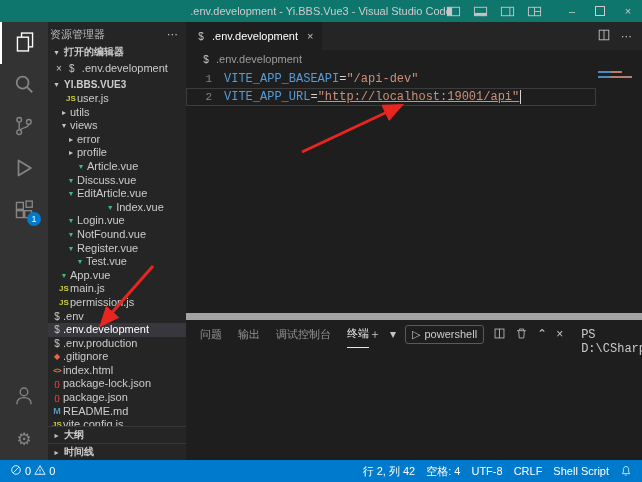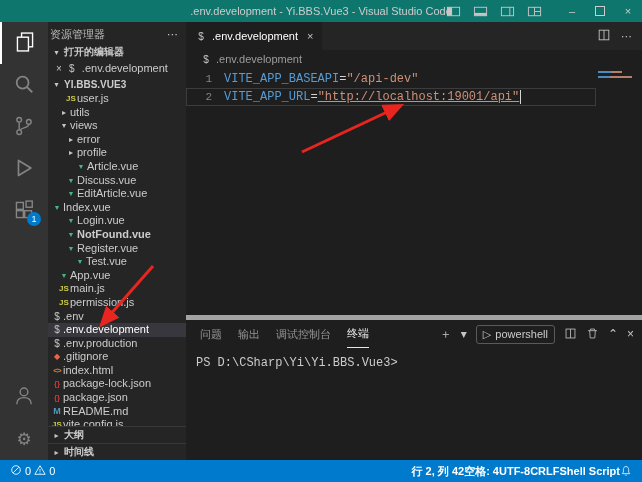--- a/index.html
+++ b/index.html
@@ -62,33 +62,33 @@
   .tok-variable{color:#569cd6;}
   .tok-operator{color:#d4d4d4;}
   .tok-string{color:#ce9178;}
   .tok-string-link{color:#ce9178;text-decoration:underline;}
   .cursor{display:inline-block;width:1px;height:14px;background:#d4d4d4;vertical-align:middle;margin-left:1px;}
   .minimap{position:absolute;top:0;right:0;width:46px;height:100%;background:#1e1e1e;}
   .mm-bar{height:2px;margin:3px 4px 0 2px;opacity:.85;}
   .mm-1{width:24px;background:linear-gradient(90deg,#569cd6 0 55%,#ce9178 55% 100%);}
   .mm-2{width:34px;background:linear-gradient(90deg,#569cd6 0 35%,#ce9178 35% 100%);}
   
-  .panel{height:140px;flex:none;border-top:5px solid #a3a3a3;display:flex;flex-direction:column;}
+  .panel{height:140px;flex:none;border-top:7px solid #a3a3a3;display:flex;flex-direction:row;}
   .panel-header{height:28px;display:flex;align-items:center;padding:0 8px 0 14px;flex:none;}
   .panel-tabs{display:flex;gap:16px;height:100%;align-items:center;}
   .panel-tab{color:#969696;font-size:11px;height:100%;display:flex;align-items:center;box-sizing:border-box;}
   .panel-tab.active{color:#e7e7e7;border-bottom:1px solid #e7e7e7;}
   .panel-actions{margin-left:auto;display:flex;align-items:center;gap:9px;color:#c5c5c5;}
   .pa-glyph{font-size:12px;line-height:1;}
   .shell-badge{display:flex;align-items:center;gap:4px;border:1px solid #5a5a5a;border-radius:3px;height:17px;padding:0 6px;font-size:11px;color:#cccccc;}
   .panel-body{flex:1;padding:8px 0 0 10px;font-family:"Liberation Mono","DejaVu Sans Mono",monospace;font-size:12px;color:#cccccc;}
   
   .statusbar{height:22px;background:#007acc;color:#ffffff;display:flex;align-items:center;padding:0 10px;font-size:11px;}
   .sb-left{display:flex;align-items:center;gap:3px;}
-  .sb-right{margin-left:auto;display:flex;align-items:center;white-space:nowrap;font-weight:bold;}
+  .sb-right{margin-left:auto;display:flex;align-items:center;gap:11px;white-space:nowrap;}
   .sb-item{display:flex;align-items:center;gap:3px;}
   
   .overlay{position:absolute;left:0;top:0;width:642px;height:482px;pointer-events:none;z-index:50;}
 </style>
 </head>
 <body>
 
 <div class="titlebar">
   <div class="tb-title">.env.development - Yi.BBS.Vue3 - Visual Studio Code</div>
   <div class="tb-right">
@@ -220,29 +220,29 @@
     <span class="label">Article.vue</span>
   </div>
         <div class="tree-row" style="padding-left: 17px;">
     <span class="glyph g-vue">▼</span>
     <span class="label">Discuss.vue</span>
   </div>
         <div class="tree-row" style="padding-left: 17px;">
     <span class="glyph g-vue">▼</span>
     <span class="label">EditArticle.vue</span>
   </div>
-        <div class="tree-row" style="padding-left: 3px;">
+        <div class="tree-row" style="padding-left: 34px; justify-content: center;">
     <span class="glyph g-vue">▼</span>
     <span class="label">Index.vue</span>
   </div>
         <div class="tree-row" style="padding-left: 17px;">
     <span class="glyph g-vue">▼</span>
     <span class="label">Login.vue</span>
   </div>
-        <div class="tree-row" style="padding-left: 17px; font-weight: bold;">
+        <div class="tree-row" style="padding-left: 17px;">
     <span class="glyph g-vue">▼</span>
     <span class="label">NotFound.vue</span>
   </div>
         <div class="tree-row" style="padding-left: 17px;">
     <span class="glyph g-vue">▼</span>
     <span class="label">Register.vue</span>
   </div>
         <div class="tree-row" style="padding-left: 26px;">
     <span class="glyph g-vue">▼</span>
     <span class="label">Test.vue</span>

